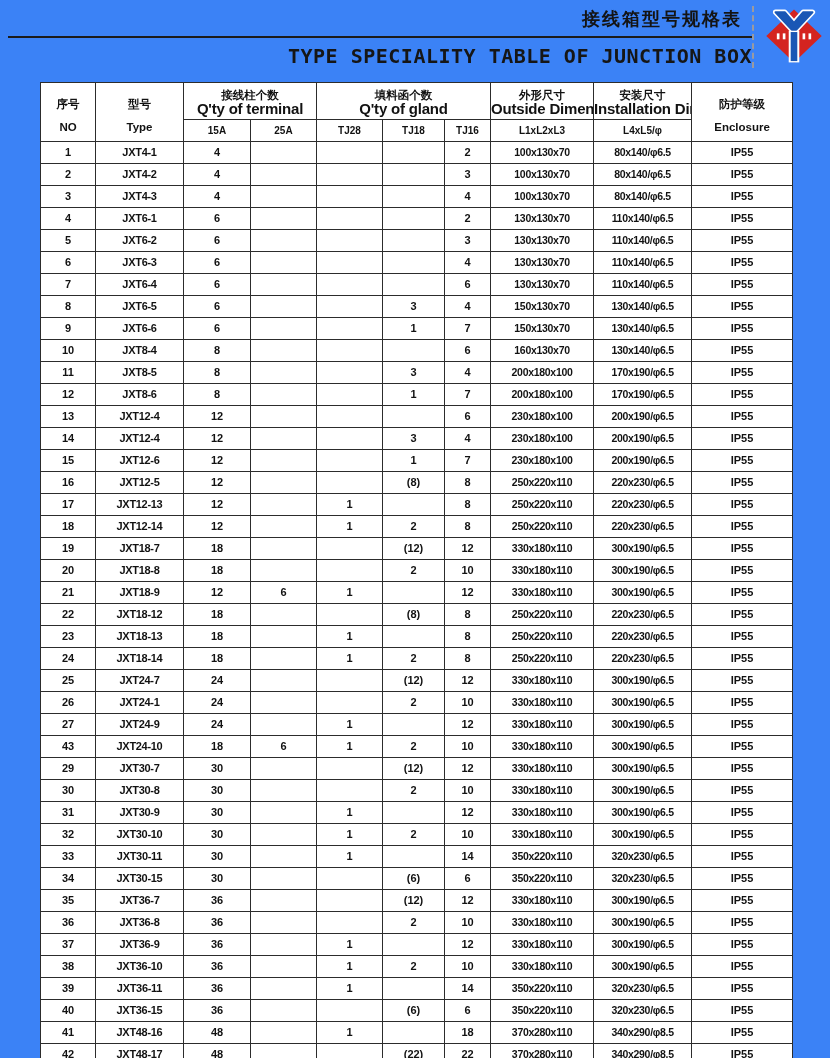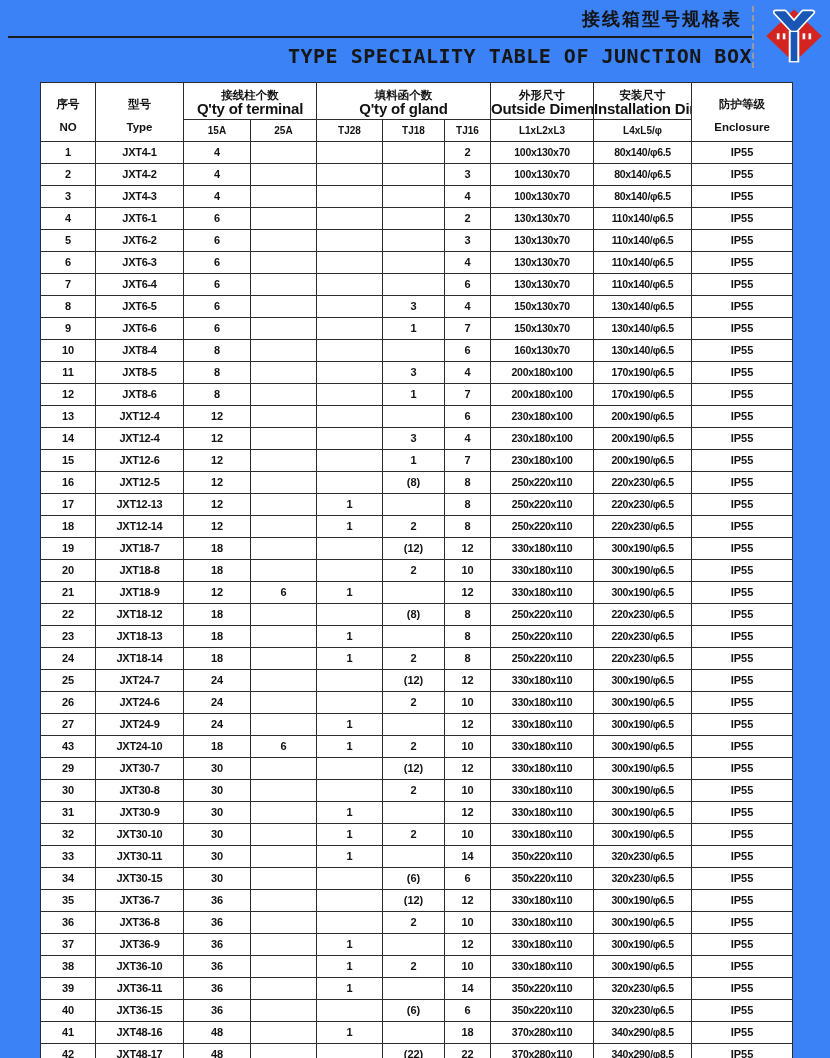--- a/index.html
+++ b/index.html
@@ -435,21 +435,21 @@
           <td></td>
           <td></td>
           <td>(12)</td>
           <td>12</td>
           <td>330x180x110</td>
           <td>300x190/φ6.5</td>
           <td>IP55</td>
         </tr>
         <tr>
           <td>26</td>
-          <td>JXT24-6</td>
+          <td>JXT24-1</td>
           <td>24</td>
           <td></td>
           <td></td>
           <td>2</td>
           <td>10</td>
           <td>330x180x110</td>
           <td>300x190/φ6.5</td>
           <td>IP55</td>
         </tr>
         <tr>

